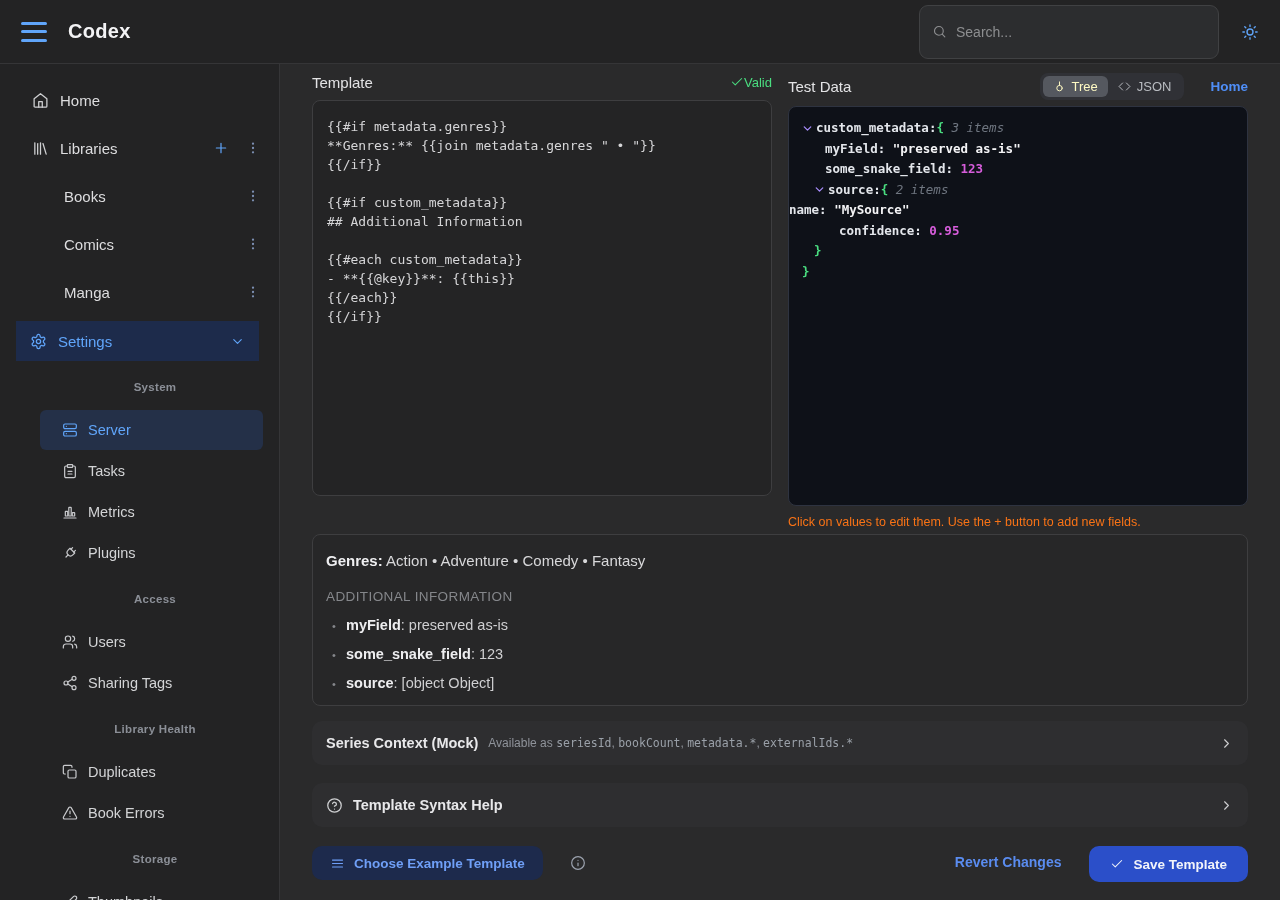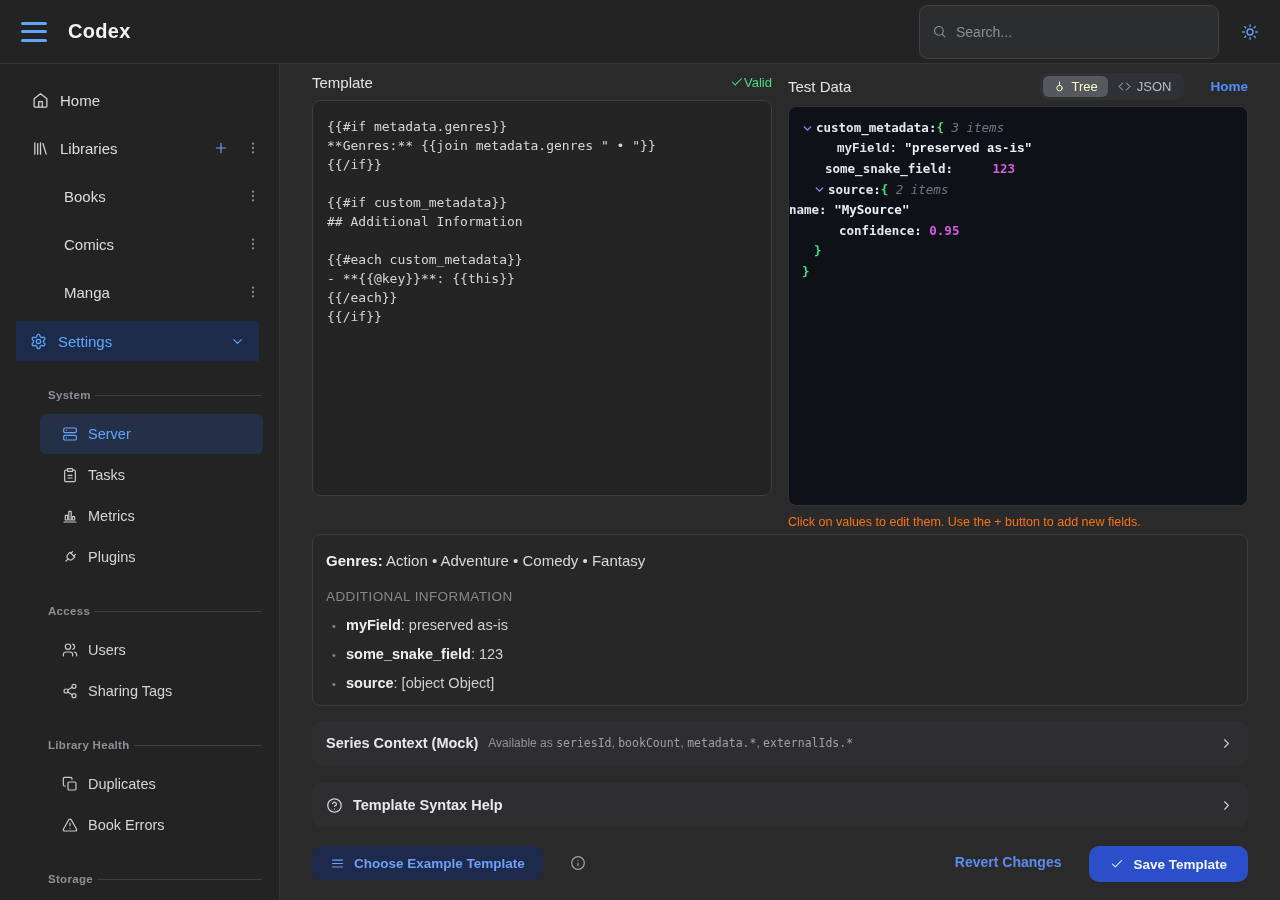--- a/index.html
+++ b/index.html
@@ -31,21 +31,21 @@
   .nav-label { font-size:15px; color:#dddddf; }
   .flex1 { flex:1; }
   .icon-btn { background:none; border:none; cursor:pointer; padding:0; display:inline-flex; }
   .plus-btn { width:16px; height:16px; color:var(--accent); margin-right:16px; }
   .kebab-btn { width:16px; height:16px; color:#7d90b4; }
   .nav-item.sub { padding-left:64px; height:48px; }
   .nav-item.settings { height:40px; margin:5px 20px 0 16px; padding:0 14px 0 14px; border-radius:0;
                        background:var(--settings-bg); }
   .nav-item.settings .nav-ic, .nav-item.settings .nav-label { color:var(--accent); }
   .set-chev { width:15px; height:15px; color:var(--accent); }
-  .nav-section-header { display:flex; align-items:center; gap:4px; margin:28px 17px 13px 48px; }
+  .nav-section-header { display:flex; align-items:center; gap:4px; margin:20px 17px 13px 48px;flex-direction:column; }
   .nav-section-label { font-size:11.5px; font-weight:700; color:#8b8f97; letter-spacing:.3px; }
   .nav-section-line { flex:1; height:1px; background:#3c3e42; }
   .sec-item { height:40px; margin:0 16px 1px 40px; border-radius:6px; display:flex; align-items:center; padding:0 10px 0 22px; cursor:pointer; }
   .sec-ic { width:16px; height:16px; color:#c9cacd; margin-right:10px; }
   .sec-label { font-size:14.5px; color:#d3d4d6; }
   .sec-item.active { background:var(--active-item-bg); }
   .sec-item.active .sec-ic, .sec-item.active .sec-label { color:var(--accent); }
 
   
   .main { position:fixed; left:280px; top:64px; width:1000px; height:836px; padding:0 32px; overflow:hidden; }
@@ -397,22 +397,22 @@
               <span>JSON</span>
             </button>
           </div>
           <button class="reset-btn">Home</button>
         </div>
       </div>
       <div class="tree-box">
           <div class="trow" style="padding-left: 12px;"><span class="icx tchev"><svg viewBox="0 0 24 24" class="ic">
                 <polyline points="6 9 12 15 18 9"></polyline>
               </svg></span><span class="tkey">custom_metadata:</span><span class="tbrace">{</span><span class="tcount"> 3 items</span></div>
-          <div class="trow" style="padding-left: 48px; font-family: Liberation Mono, monospace;"><span class="tkey">myField: </span><span class="tstr">"preserved as-is"</span></div>
-          <div class="trow" style="padding-left: 36px; gap: 32px;"><span class="tkey">some_snake_field: </span><span class="tnum">123</span></div>
+          <div class="trow" style="padding-left: 36px;"><span class="tkey">myField: </span><span class="tstr">"preserved as-is"</span></div>
+          <div class="trow" style="padding-left: 36px;"><span class="tkey">some_snake_field: </span><span class="tnum">123</span></div>
           <div class="trow" style="padding-left: 24px;"><span class="icx tchev"><svg viewBox="0 0 24 24" class="ic">
                 <polyline points="6 9 12 15 18 9"></polyline>
               </svg></span><span class="tkey">source:</span><span class="tbrace">{</span><span class="tcount"> 2 items</span></div>
           <div class="trow" style=""><span class="tkey">name: </span><span class="tstr">"MySource"</span></div>
           <div class="trow" style="padding-left: 50px;"><span class="tkey">confidence: </span><span class="tnum">0.95</span></div>
           <div class="trow" style="padding-left: 25px;"><span class="tbrace">}</span></div>
           <div class="trow" style="padding-left: 13px;"><span class="tbrace">}</span></div>
         </div>
       <div class="helper">Click on values to edit them. Use the + button to add new fields.</div>
     </section>

